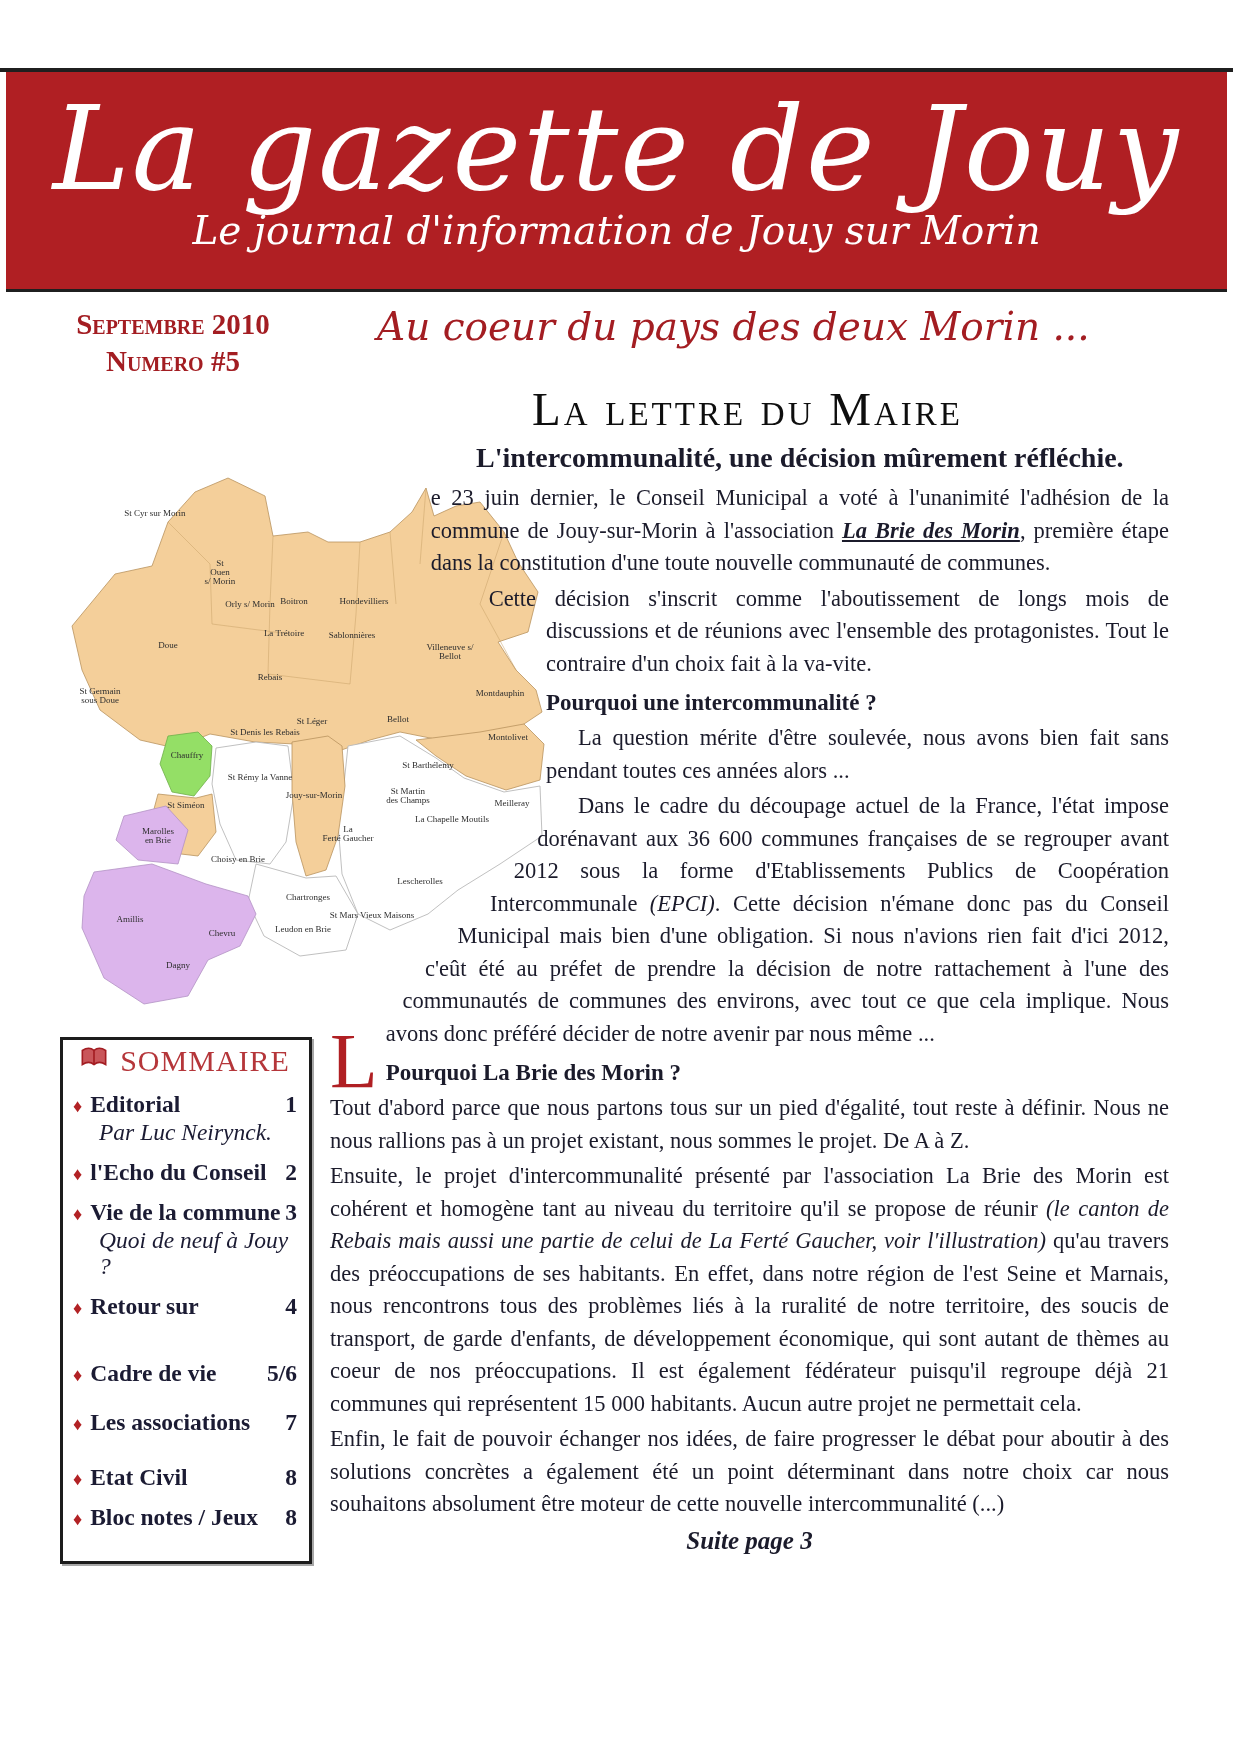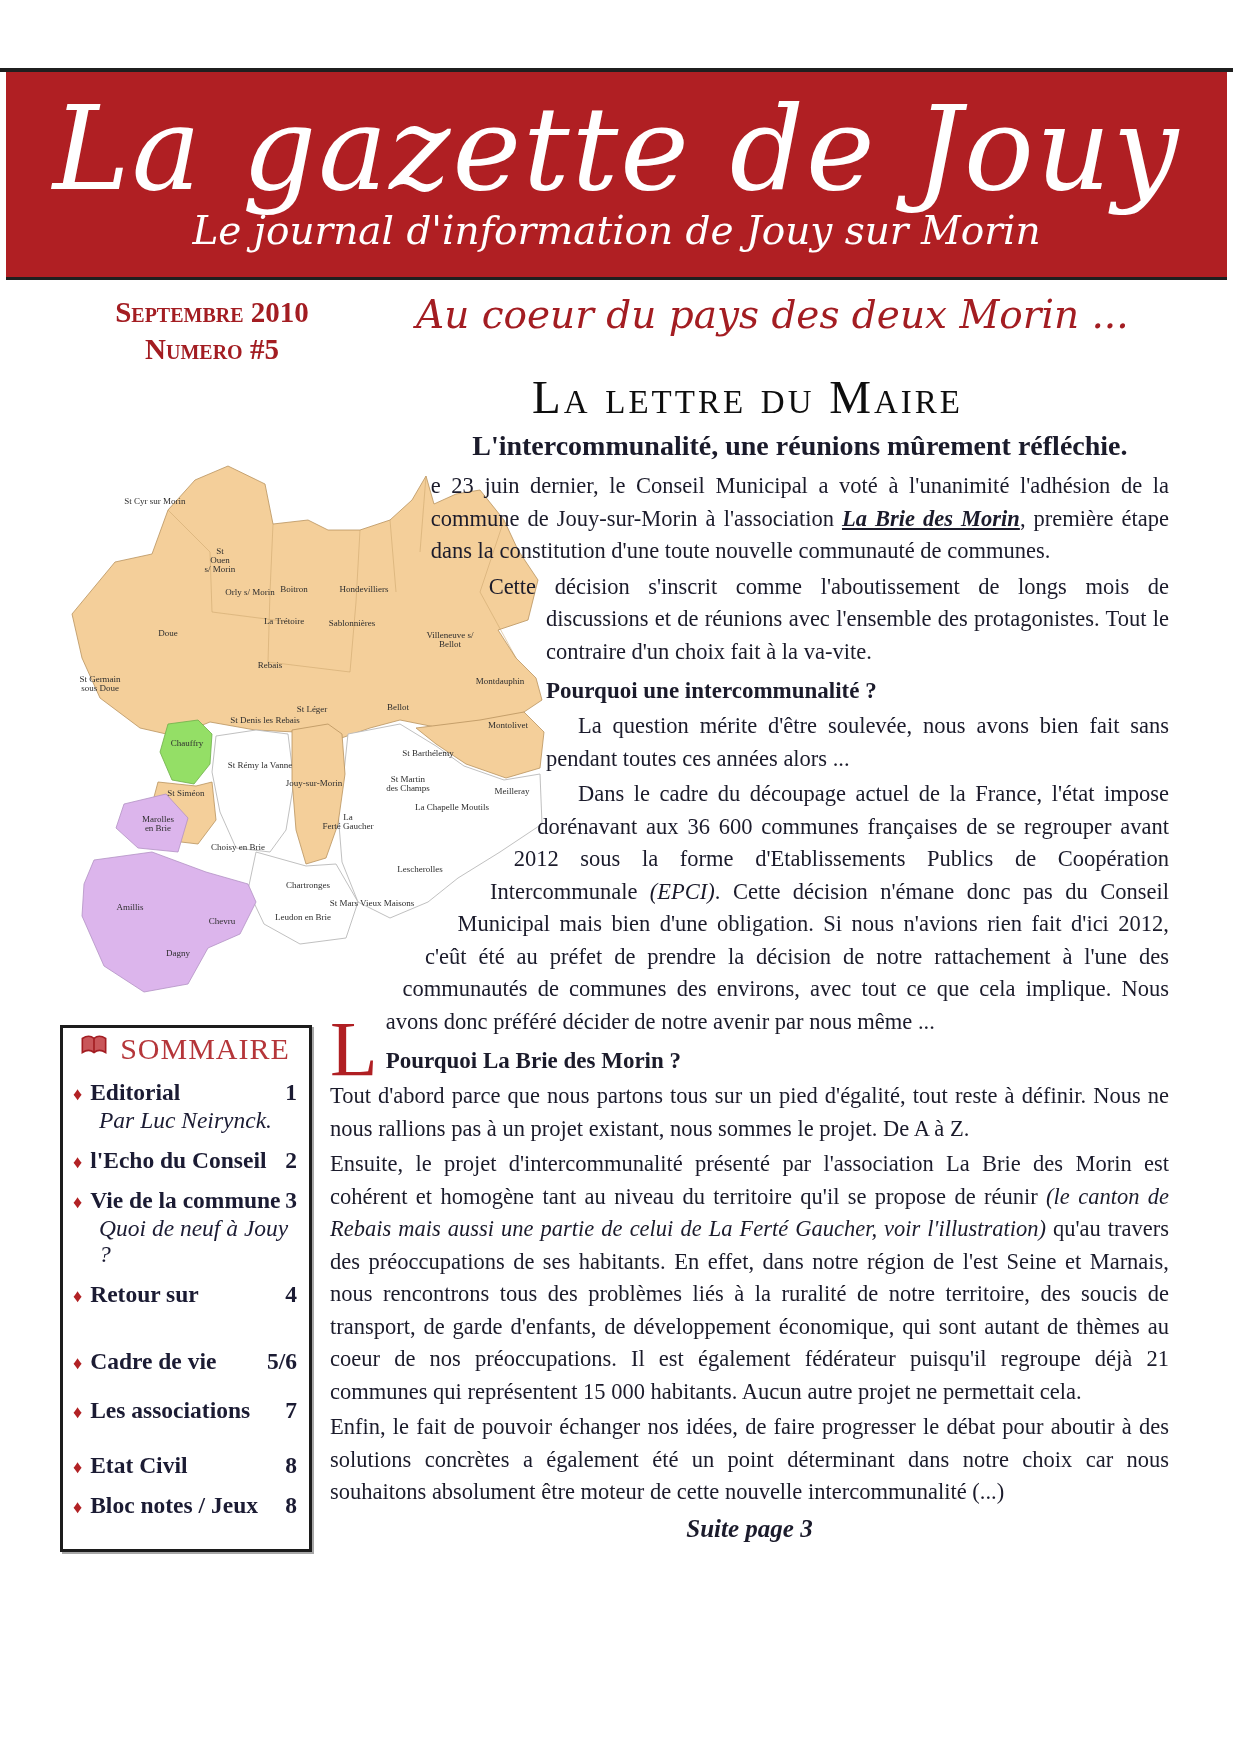--- a/index.html
+++ b/index.html
@@ -6,32 +6,32 @@
   body {
     width:1233px; height:1744px; background:#ffffff; overflow:hidden;
     font-family:"Liberation Serif", serif; color:var(--ink,#1b1b2b); position:relative;
   }
   :root{
     --red:#b01f23; --darkred:#a31d22; --ink:#1b1b2b;
     --tan:#f4cf9a; --green:#94df66; --purple:#dcb5ec;
   }
   .top-rule { margin-top:68px; height:4px; background:#1f1f1f; }
   .banner {
-    background:var(--red); margin:0 6px; padding:6px 0 24px;
+    background:var(--red); margin:0 6px; padding:6px 0 36px;
     text-align:center; border-bottom:3px solid #1f1f1f;
   }
   .banner-title {
     color:#fff; font-family:"DejaVu Serif", serif; font-style:italic;
     font-weight:normal; font-size:116px; line-height:1.22; letter-spacing:2px;
   }
   .banner-subtitle {
     color:#fff; font-family:"DejaVu Serif", serif; font-style:italic;
     font-size:39px; margin-top:-12px;
   }
-  .issue-row { display:flex; align-items:flex-start; padding:14px 62px 0 78px; }
+  .issue-row { display:flex; align-items:flex-start; padding:14px 62px 0 39px; }
   .issue {
     width:268px; text-align:center; color:var(--darkred);
     font-weight:bold; font-variant:small-caps; font-size:29px; line-height:1.3;
   }
   .tagline {
     flex:1; text-align:left; color:var(--darkred); font-style:italic;
     font-family:"DejaVu Serif", serif; font-size:39px; padding-left:70px; margin-top:-2px;
   }
   .page-title {
     margin:4px 60px 0 322px; text-align:center; font-variant:small-caps;
@@ -212,21 +212,21 @@
         </div>
         <div class="somm-item" data-idx="7">
           <span class="somm-bullet">♦</span>
           <span class="somm-label">Bloc notes / Jeux</span>
           <span class="somm-page">8</span>
         </div>
       </div>
   </div>
 
   <div id="article-flow">
-      <div class="headline">L'intercommunalité, une réunions mûrement réfléchie.</div>
+      <div class="headline">L'intercommunalité, une décision mûrement réfléchie.</div>
       <p class="para"><span class="dropcap">L</span><span>e 23 juin dernier, le Conseil Municipal a voté à l'unanimité l'adhésion de la commune de Jouy-sur-Morin à l'association </span><span style="font-style: italic; font-weight: bold; text-decoration: underline;">La Brie des Morin</span><span>, première étape dans la constitution d'une toute nouvelle communauté de communes.</span></p>
       <p class="para indent"><span>Cette décision s'inscrit comme l'aboutissement de longs mois de discussions et de réunions avec l'ensemble des protagonistes. Tout le contraire d'un choix fait à la va-vite.</span></p>
       <div class="h2">Pourquoi une intercommunalité ?</div>
       <p class="para indent"><span>La question mérite d'être soulevée, nous avons bien fait sans pendant toutes ces années alors ...</span></p>
       <p class="para indent"><span>Dans le cadre du découpage actuel de la France, l'état impose dorénavant aux 36 600 communes françaises de se regrouper avant 2012 sous la forme d'Etablissements Publics de Coopération Intercommunale </span><span style="font-style: italic;">(EPCI)</span><span>. Cette décision n'émane donc pas du Conseil Municipal mais bien d'une obligation. Si nous n'avions rien fait d'ici 2012, c'eût été au préfet de prendre la décision de notre rattachement à l'une des communautés de communes des environs, avec tout ce que cela implique. Nous avons donc préféré décider de notre avenir par nous même ...</span></p>
       <div class="h2">Pourquoi La Brie des Morin ?</div>
       <p class="para"><span>Tout d'abord parce que nous partons tous sur un pied d'égalité, tout reste à définir. Nous ne nous rallions pas à un projet existant, nous sommes le projet. De A à Z.</span></p>
       <p class="para"><span>Ensuite, le projet d'intercommunalité présenté par l'association La Brie des Morin est cohérent et homogène tant au niveau du territoire qu'il se propose de réunir </span><span style="font-style: italic;">(le canton de Rebais mais aussi une partie de celui de La Ferté Gaucher, voir l'illustration)</span><span> qu'au travers des préoccupations de ses habitants. En effet, dans notre région de l'est Seine et Marnais, nous rencontrons tous des problèmes liés à la ruralité de notre territoire, des soucis de transport, de garde d'enfants, de développement économique, qui sont autant de thèmes au coeur de nos préoccupations. Il est également fédérateur puisqu'il regroupe déjà 21 communes qui représentent 15 000 habitants. Aucun autre projet ne permettait cela.</span></p>
       <p class="para"><span>Enfin, le fait de pouvoir échanger nos idées, de faire progresser le débat pour aboutir à des solutions concrètes a également été un point déterminant dans notre choix car nous souhaitons absolument être moteur de cette nouvelle intercommunalité (...)</span></p>
       <div class="continuation">Suite page 3</div>

